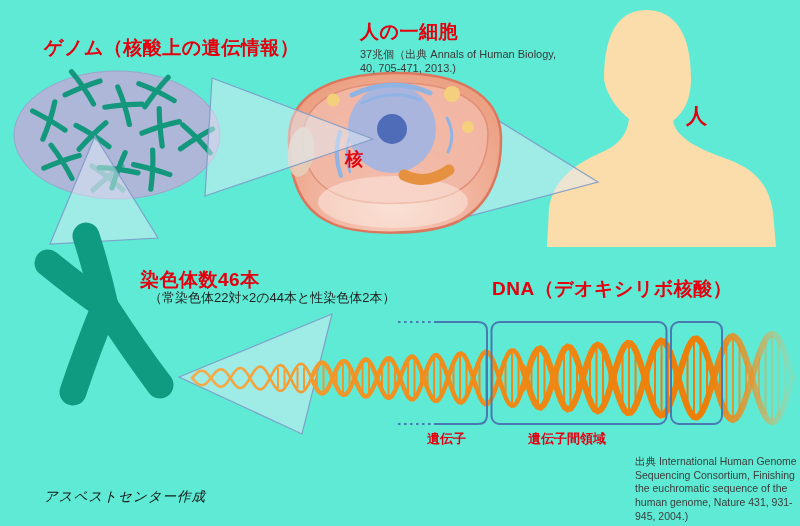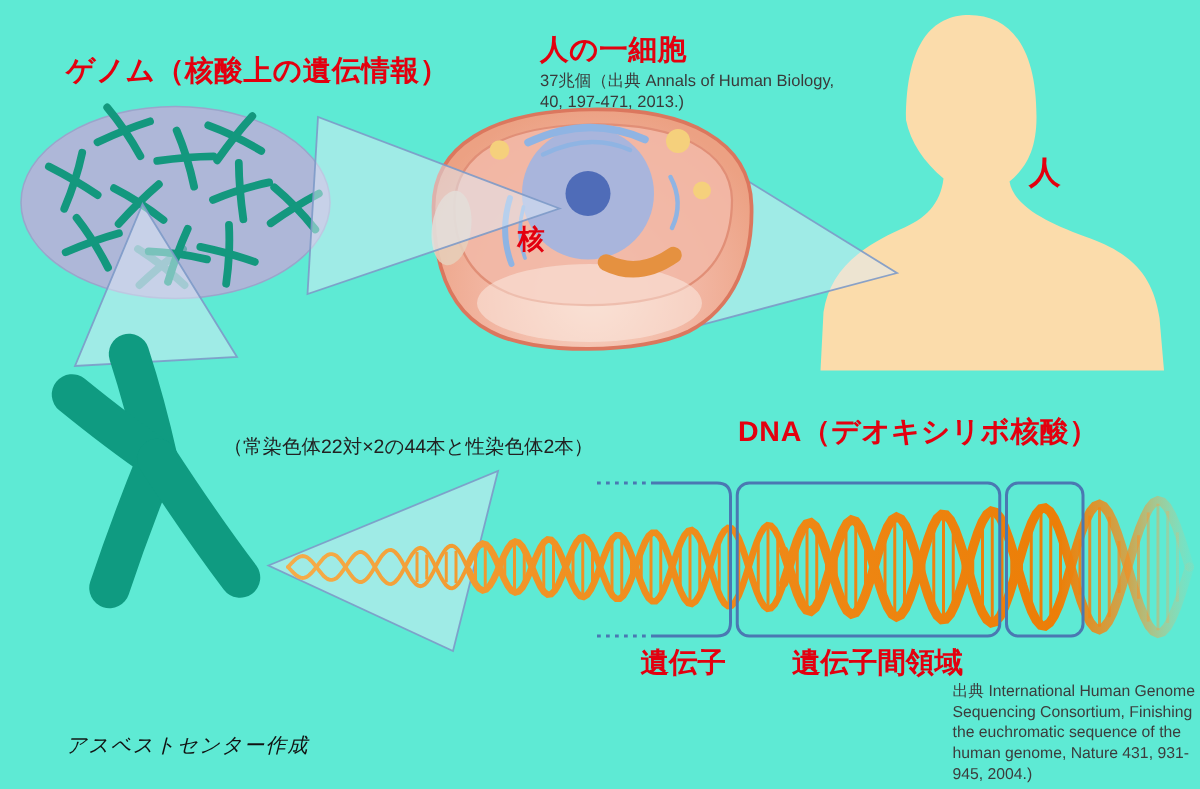--- a/index.html
+++ b/index.html
@@ -6,21 +6,21 @@
   .stage{
     position:relative;width:800px;height:526px;background:#5eead4;overflow:hidden;
     font-family:"Liberation Sans","DejaVu Sans",sans-serif;
   }
   .stage svg{position:absolute;left:0;top:0;}
   .label{position:absolute;white-space:nowrap;line-height:1.15;}
   .red{color:#e3000f;font-weight:700;}
   .ttl{font-size:19px;letter-spacing:.5px;}
   .sub{font-size:11px;color:#3a3a3a;font-weight:400;}
   .note{font-size:13px;color:#222;font-weight:400;}
-  .region{font-size:19px;}
+  .region{font-size:13px;}
   .cite{font-size:10.5px;color:#3c3c3c;line-height:1.3;white-space:normal;width:170px;font-weight:400;}
   .credit{font-size:13.5px;color:#111;font-style:italic;font-weight:500;letter-spacing:1px;}
 </style>
 </head>
 <body>
 
 <div class="stage">
 
   <svg width="800" height="526" viewBox="0 0 800 526">
     <defs>
@@ -220,28 +220,29 @@
       <line x1="398" y1="322" x2="436" y2="322" stroke-dasharray="2.5 3.5"></line>
       <line x1="398" y1="424" x2="436" y2="424" stroke-dasharray="2.5 3.5"></line>
       <path d="M436,322 H478 Q487,322 487,331 V415 Q487,424 478,424 H436"></path>
       <rect x="491.5" y="322" width="175" height="102" rx="8"></rect>
       <rect x="671" y="322" width="51" height="102" rx="8"></rect>
     </g>
   </svg>
 
   <div class="label ttl red" style="left:44px;top:37px;">ゲノム（核酸上の遺伝情報）</div>
 
-  <div class="label ttl red" style="left:360px;top:23px;">人の一細胞</div>
+  <div class="label ttl red" style="left:360px;top:23px;font-family:Liberation Mono, monospace;">人の一細胞</div>
   <div class="label sub" style="left:360px;top:48px;">37兆個（出典 Annals of Human Biology,</div>
-  <div class="label sub" style="left:360px;top:62px;">40, 197-471, 2013.)</div>
+  <div class="label sub" style="left:360px;top:62px;">40, 705-471, 2013.)</div>
 
   <div class="label red" style="left:345px;top:149px;font-size:18px;">核</div>
 
   <div class="label red" style="left:686px;top:104px;font-size:21px;">人</div>
 
+  <div class="label ttl red" style="left:140px;top:269px;">染色体数46本</div>
   <div class="label note" style="left:136px;top:291px;margin-left:13px;">（常染色体22対×2の44本と性染色体2本）</div>
 
   <div class="label ttl red" style="left:492px;top:278px;">DNA（デオキシリボ核酸）</div>
 
   <div class="label region red" style="left:427px;top:432px;">遺伝子</div>
   <div class="label region red" style="left:528px;top:432px;text-align:right;">遺伝子間領域</div>
 
   <div class="label cite" style="left:635px;top:455px;">出典 International Human Genome Sequencing Consortium, Finishing the euchromatic sequence of the human genome, Nature 431, 931-945, 2004.)</div>
 
   <div class="label credit" style="left:44px;top:489px;">アスベストセンター作成</div>

